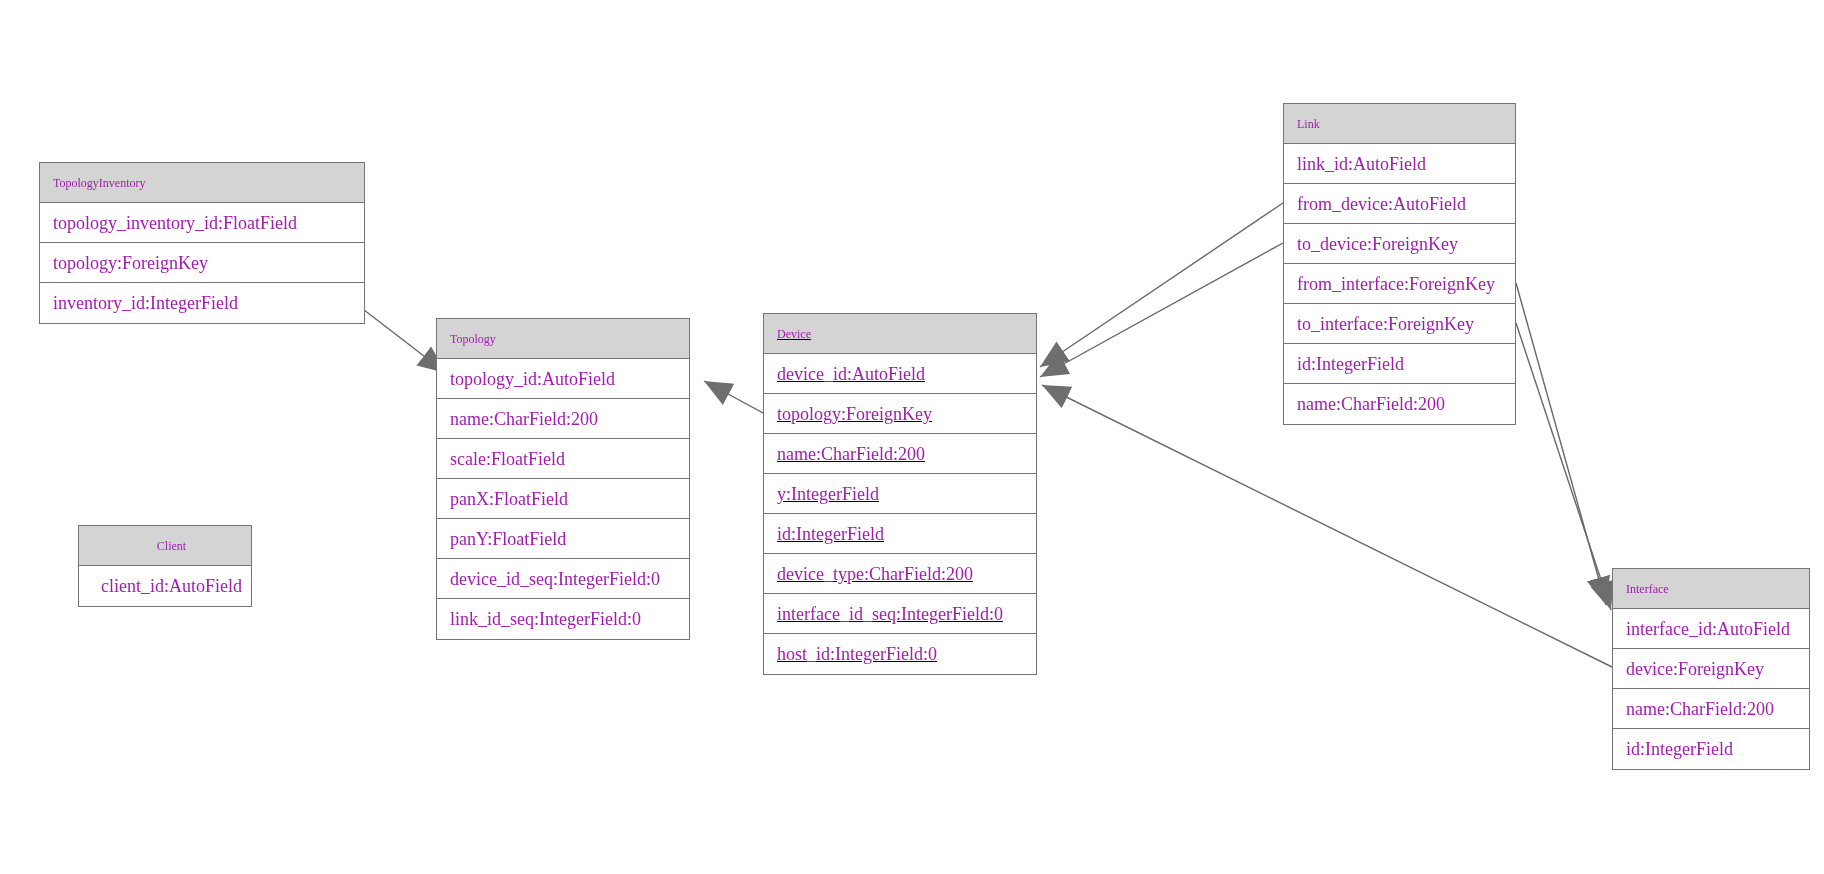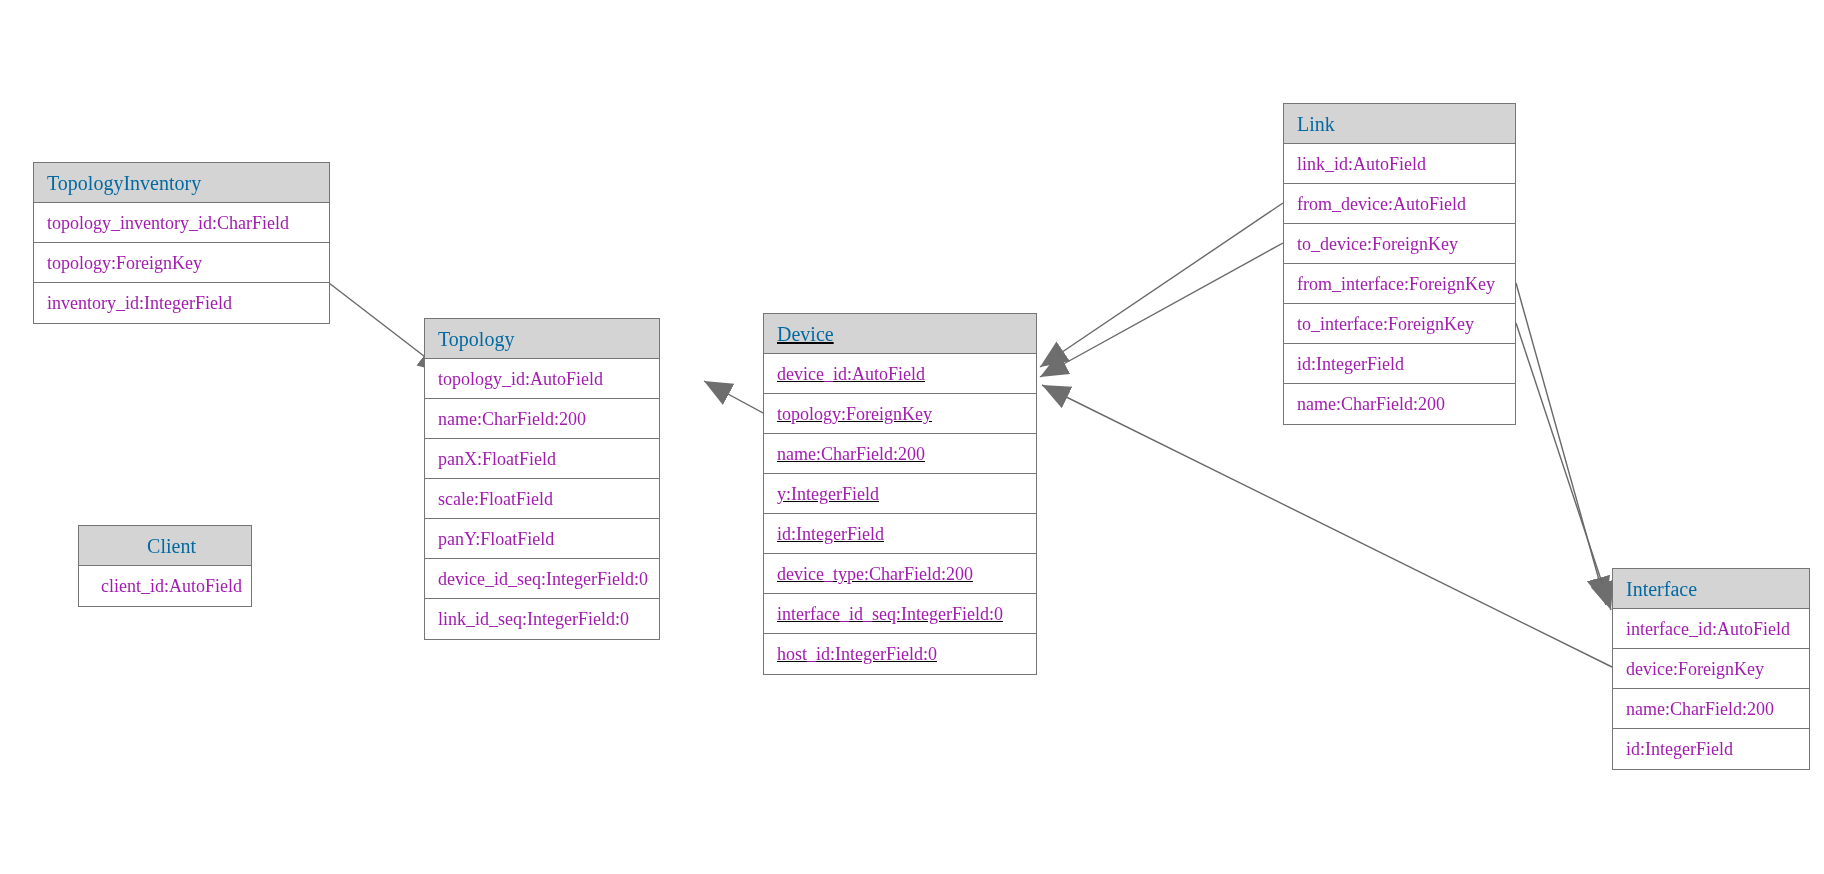--- a/index.html
+++ b/index.html
@@ -27,22 +27,22 @@
     background: #ffffff;
     border: 1.5px solid #757575;
     box-sizing: border-box;
   }
   .entity-header {
     height: 40px;
     line-height: 40px;
     background: #d4d4d4;
     border-bottom: 1px solid #757575;
     padding-left: 13px;
-    font-size: 20px;
-    color: #0369a1;
+    font-size: 12px;
+    color: #a21caf;
     white-space: nowrap;
     overflow: hidden;
     box-sizing: border-box;
   }
   .entity-row {
     height: 40px;
     line-height: 40px;
     background: #ffffff;
     border-bottom: 1px solid #757575;
     padding-left: 13px;
@@ -68,32 +68,32 @@
     </defs>
   <line x1="303" y1="263" x2="446" y2="373" stroke="#686868" stroke-width="1.4" marker-end="url(#arrowhead)"></line>
       <line x1="765" y1="414" x2="704" y2="381" stroke="#686868" stroke-width="1.4" marker-end="url(#arrowhead)"></line>
       <line x1="1283" y1="203" x2="1040" y2="367" stroke="#686868" stroke-width="1.4" marker-end="url(#arrowhead)"></line>
       <line x1="1283" y1="243" x2="1040" y2="377" stroke="#686868" stroke-width="1.4" marker-end="url(#arrowhead)"></line>
       <line x1="1516" y1="283" x2="1606" y2="605" stroke="#686868" stroke-width="1.4" marker-end="url(#arrowhead)"></line>
       <line x1="1516" y1="323" x2="1611" y2="610" stroke="#686868" stroke-width="1.4" marker-end="url(#arrowhead)"></line>
       <line x1="1612" y1="667" x2="1042" y2="385" stroke="#686868" stroke-width="1.4" marker-end="url(#arrowhead)"></line>
     </svg>
   <div id="entities">
-      <div class="entity" style="left: 33px; top: 162px; width: 297px;">
+      <div class="entity" style="left: 39px; top: 162px; width: 326px;">
         <div class="entity-header">TopologyInventory</div>
-        <div class="entity-row">topology_inventory_id:CharField</div>
+        <div class="entity-row">topology_inventory_id:FloatField</div>
         <div class="entity-row">topology:ForeignKey</div>
         <div class="entity-row">inventory_id:IntegerField</div>
       </div>
-      <div class="entity" style="left: 424px; top: 318px; width: 236px;">
+      <div class="entity" style="left: 436px; top: 318px; width: 254px;">
         <div class="entity-header">Topology</div>
         <div class="entity-row">topology_id:AutoField</div>
         <div class="entity-row">name:CharField:200</div>
+        <div class="entity-row">scale:FloatField</div>
         <div class="entity-row">panX:FloatField</div>
-        <div class="entity-row">scale:FloatField</div>
         <div class="entity-row">panY:FloatField</div>
         <div class="entity-row">device_id_seq:IntegerField:0</div>
         <div class="entity-row">link_id_seq:IntegerField:0</div>
       </div>
       <div class="entity" style="left: 78px; top: 525px; width: 174px; text-align: center;">
         <div class="entity-header">Client</div>
         <div class="entity-row">client_id:AutoField</div>
       </div>
       <div class="entity" style="left: 763px; top: 313px; width: 274px; text-decoration: underline;">
         <div class="entity-header">Device</div>

